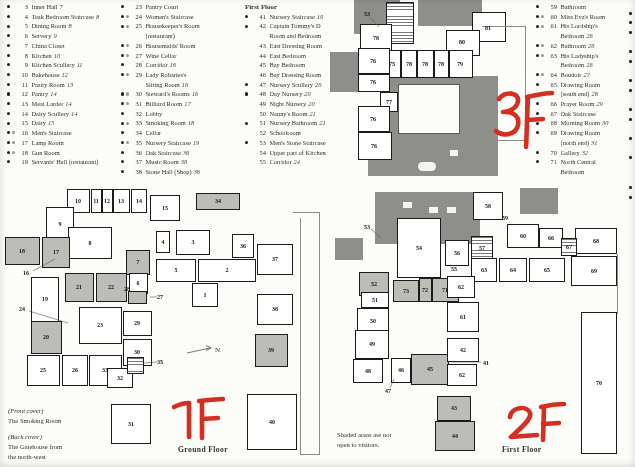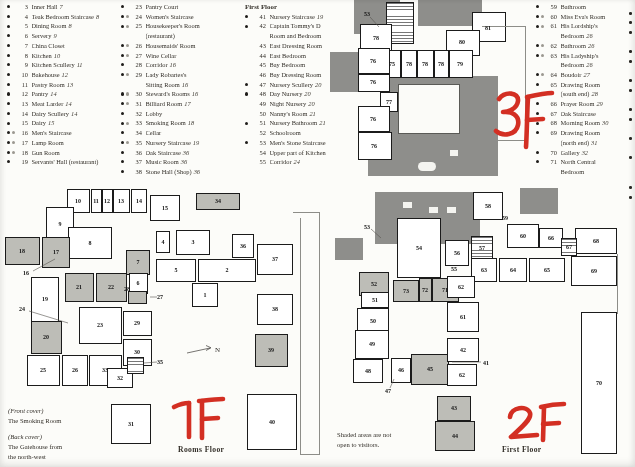--- a/index.html
+++ b/index.html
@@ -666,21 +666,21 @@
     <span class="rlab" style="left: 95px; top: 189px;">45</span>
     <span class="rlab" style="left: 128px; top: 170px;">42</span>
     <span class="rlab" style="left: 151px; top: 183px;">41</span>
     <span class="rlab" style="left: 127px; top: 195px;">62</span>
     <span class="rlab" style="left: 119px; top: 228px;">43</span>
     <span class="rlab" style="left: 120px; top: 256px;">44</span>
     <span class="rlab" style="left: 53px; top: 211px;">47</span>
     <span class="rlab" style="left: 264px; top: 203px;">70</span>
   </div>
 
-<div class="caption" style="left:178px;top:445px">Rooms Floor</div>
+<div class="caption" style="left:178px;top:445px">Ground Floor</div>
 <div class="caption" style="left:502px;top:445px">First Floor</div>
 
 <div class="note" style="left:337px;top:430px">
   <div>Shaded areas are not</div>
   <div>open to visitors.</div>
 </div>
 
 <div class="note" style="left:8px;top:406px">
   <div class="it">(Front cover)</div>
   <div>The Smoking Room</div>

